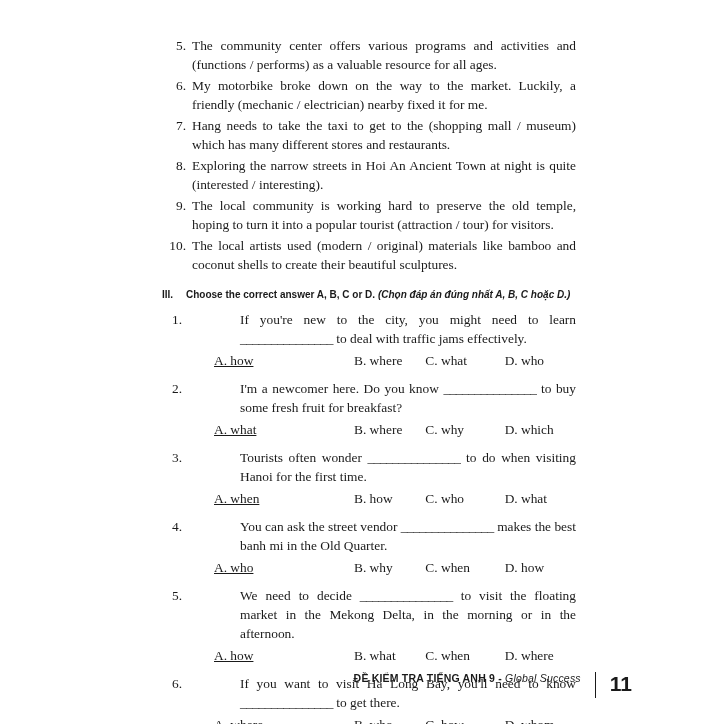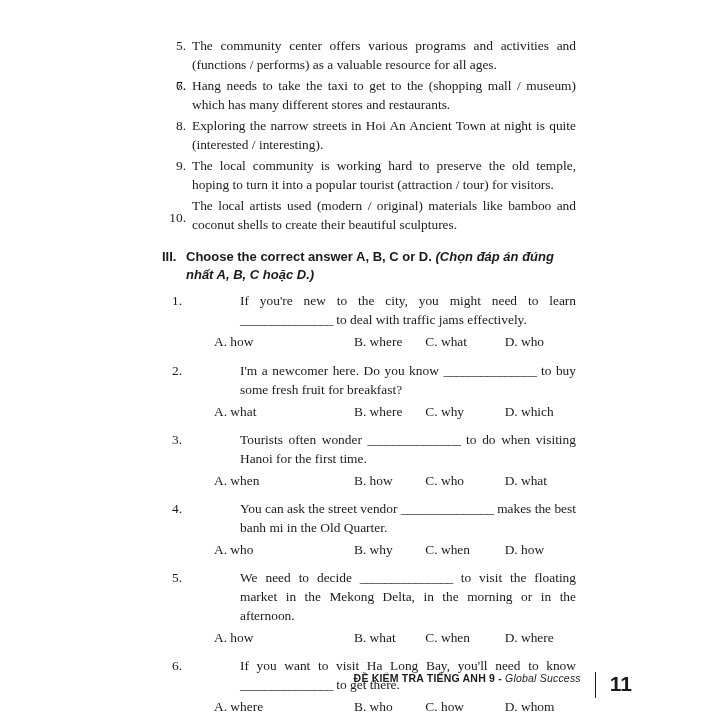--- a/index.html
+++ b/index.html
@@ -37,30 +37,30 @@
     text-align: justify;
   }
   .qnum {
     position: absolute;
     left: 0;
     top: 0;
     width: 24px;
     text-align: right;
     font-size: 13.4px;
   }
-  .qnum.wide { left: -6px; width: 30px; margin-top: 12px; }
+  .qnum.wide { left: -6px; width: 30px; }
 
   
   .section-head {
     margin-top: 14px;
     margin-bottom: 8px;
     position: relative;
     padding-left: 24px;
     font-family: "Liberation Sans", sans-serif;
-    font-size: 13px;
+    font-size: 10px;
     font-weight: bold;
     line-height: 1.35;
   }
   .section-head .sec-num {
     position: absolute;
     left: 0;
     top: 0;
   }
   .section-head .viet {
     font-style: italic;
@@ -94,21 +94,21 @@
     letter-spacing: -0.5px;
   }
   .options {
     display: flex;
     margin-top: 3px;
     padding-left: 22px;
   }
   .opt {
     font-size: 13.4px;
   }
-  .opt:nth-child(1) { width: 116px; }
+  .opt:nth-child(1) { width: 116px; text-decoration: underline; }
   .opt:nth-child(2) { width: 90px; margin-left: 48px; }
   .opt:nth-child(3) { width: 100px; }
   .opt:nth-child(4) { width: 90px; }
 
   
   .footer {
     position: absolute;
     left: 162px;
     right: 92px;
     bottom: 26px;
@@ -145,20 +145,21 @@
 
 <div class="page">
 
   <ul class="qlist">
     <li class="qitem">
       <span class="qnum">5.</span>
       <span>The community center offers various programs and activities and (functions / performs) as a valuable resource for all ages.</span>
     </li>
     <li class="qitem">
       <span class="qnum">6.</span>
+      <span>My motorbike broke down on the way to the market. Luckily, a friendly (mechanic / electrician) nearby fixed it for me.</span>
     </li>
     <li class="qitem">
       <span class="qnum">7.</span>
       <span>Hang needs to take the taxi to get to the (shopping mall / museum) which has many different stores and restaurants.</span>
     </li>
     <li class="qitem">
       <span class="qnum">8.</span>
       <span>Exploring the narrow streets in Hoi An Ancient Town at night is quite (interested / interesting).</span>
     </li>
     <li class="qitem">

